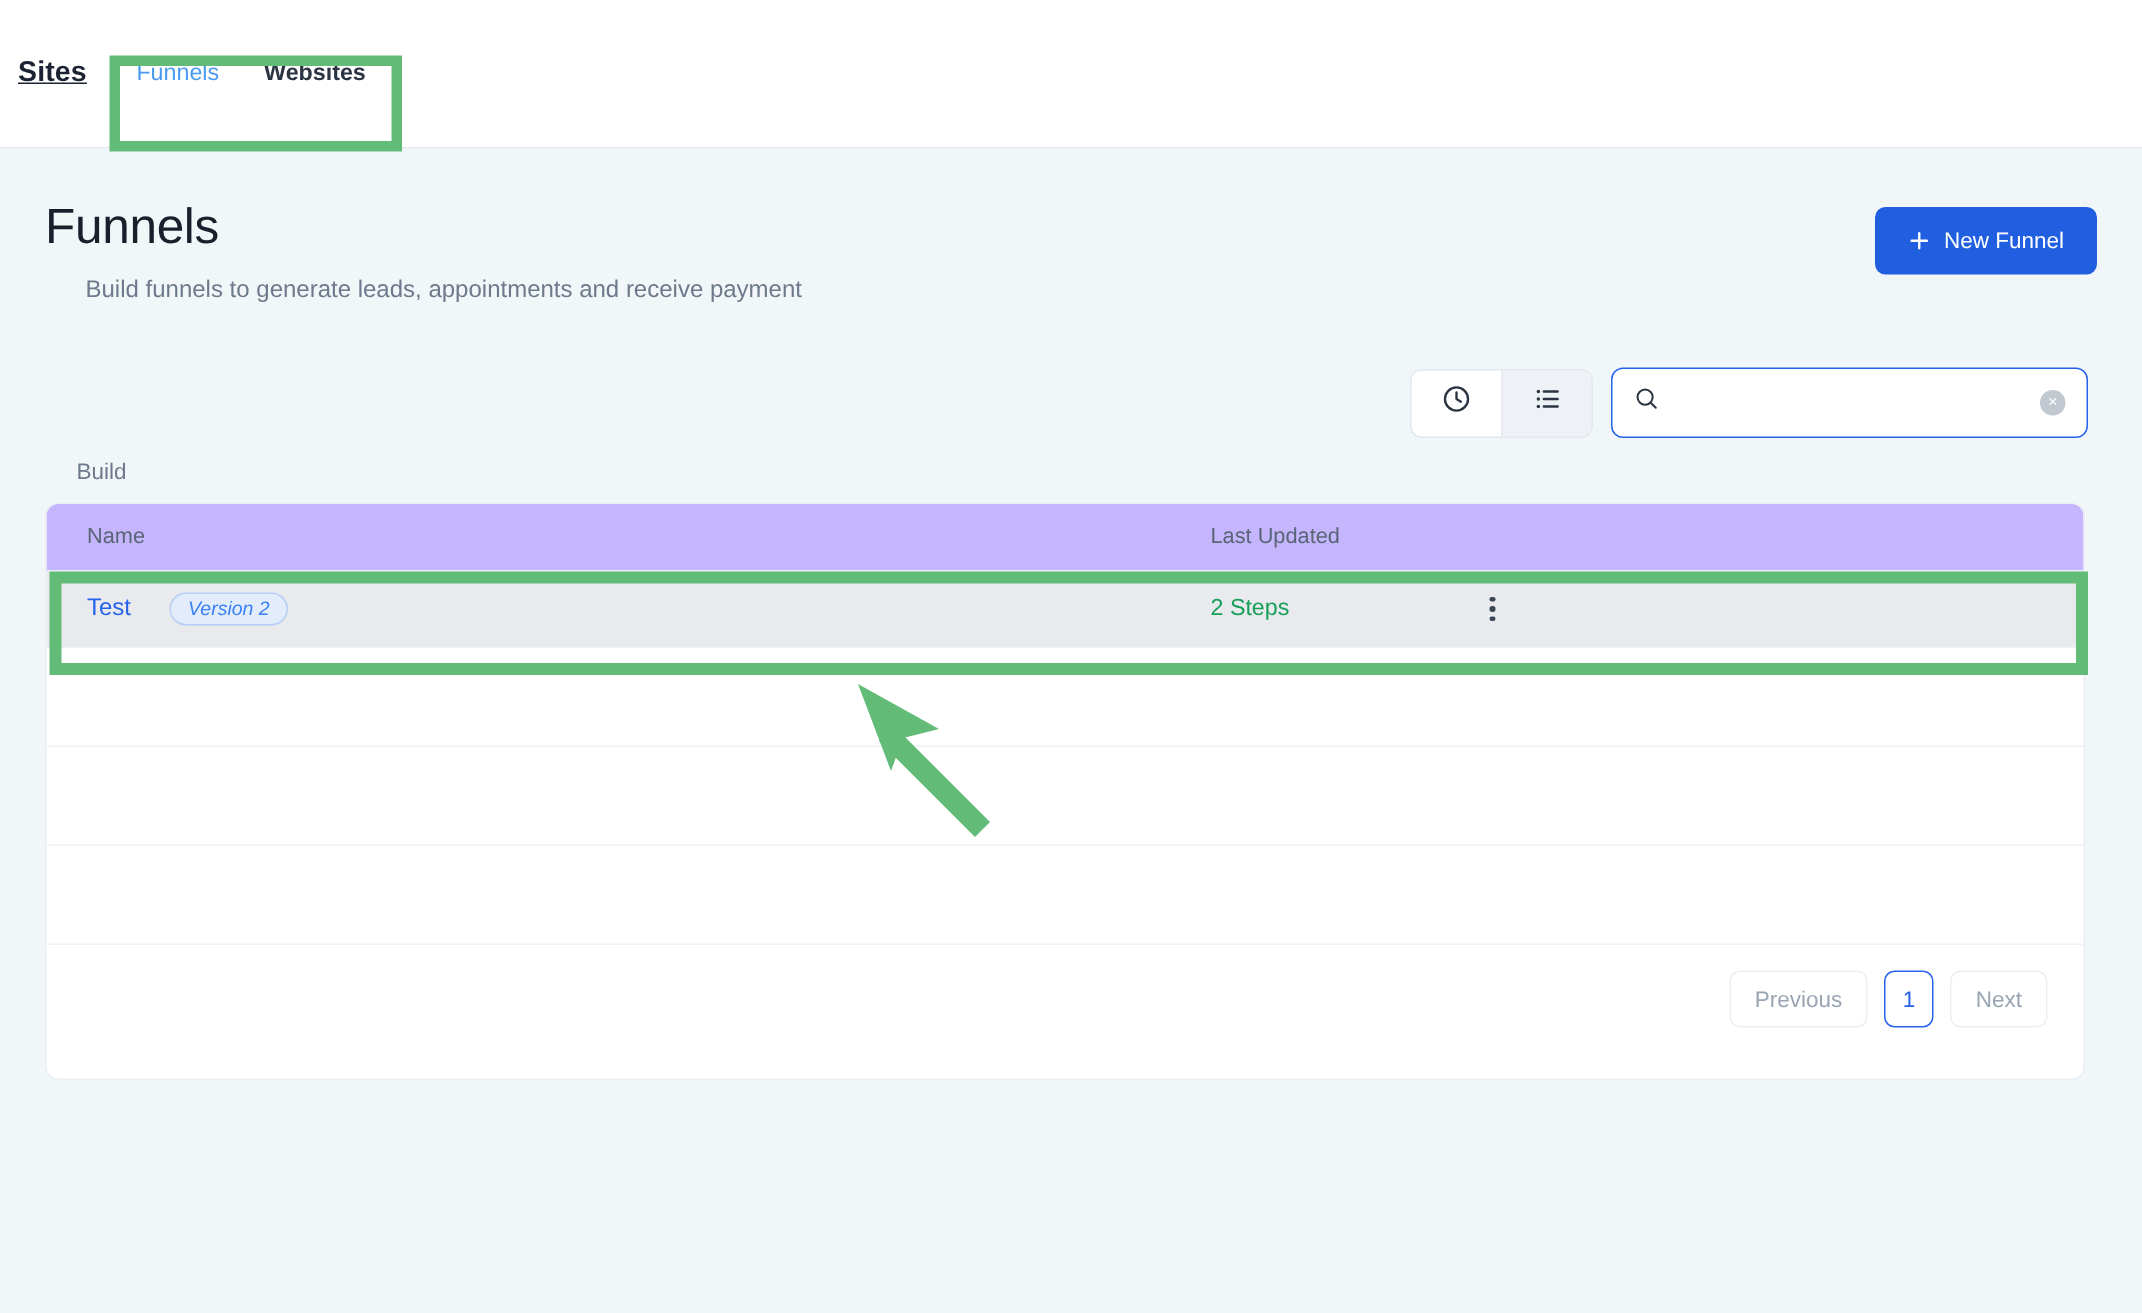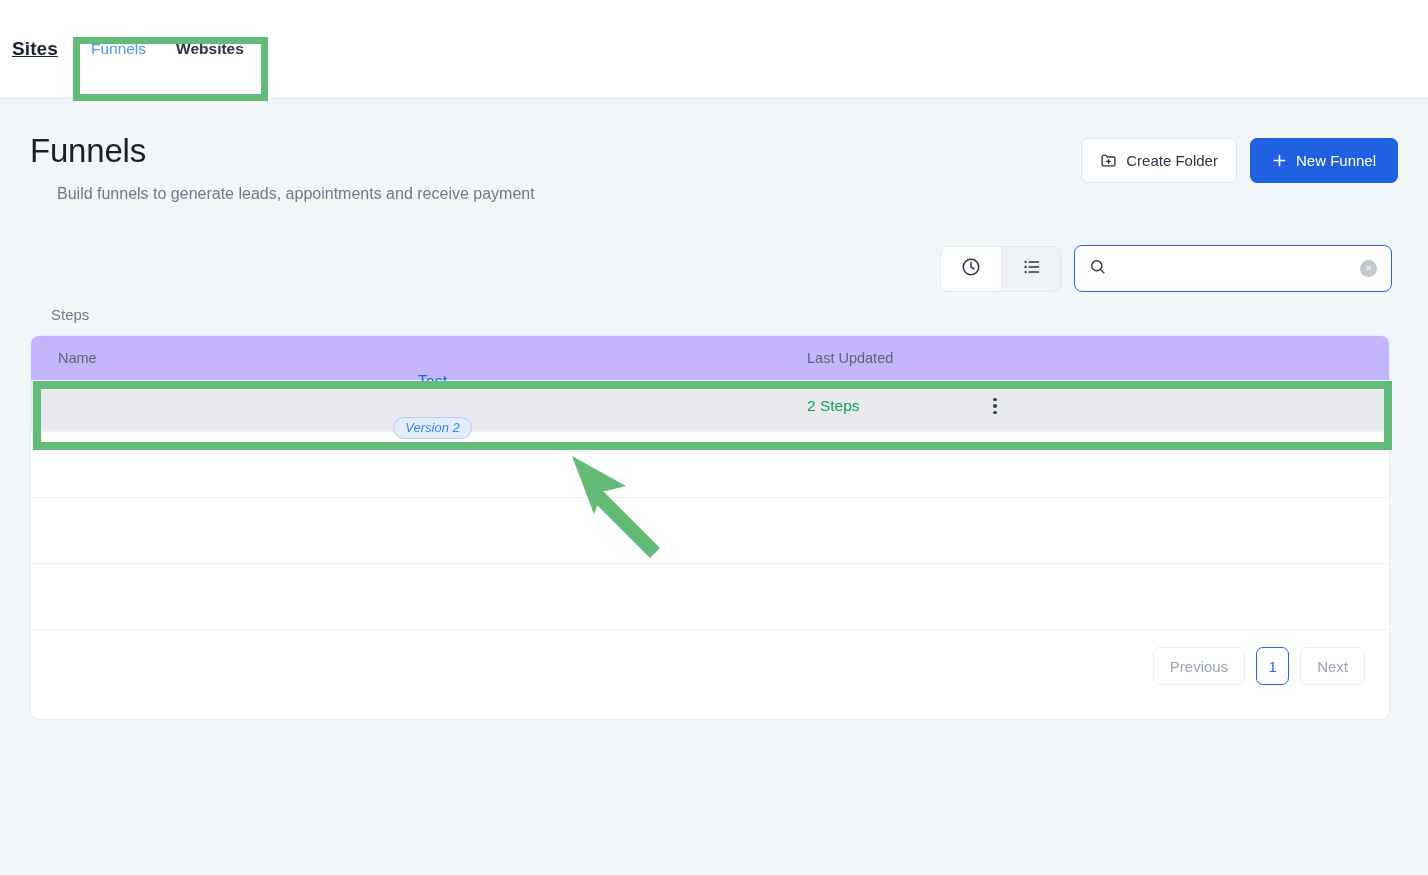--- a/index.html
+++ b/index.html
@@ -210,21 +210,21 @@
   .row {
     display: flex;
     align-items: center;
     height: 66px;
     border-bottom: 1px solid #eef2f6;
   }
   .row.data-row {
     height: 51px;
     background: #e8eaed;
   }
-  .row-name { display: flex; align-items: center; gap: 26px; flex-direction: column; }
+  .row-name { display: flex; align-items: center; gap: 26px; }
   .funnel-link {
     font-size: 16px;
     color: #2563eb;
     cursor: pointer;
   }
   .badge {
     font-size: 13px;
     color: #3b82f6;
     background: #e3ecfb;
     border: 1px solid #b6cdf5;
@@ -310,29 +310,20 @@
   </div>
 </div>
 <div class="hl-tabs"></div>
 
 <div class="page-head">
   <div>
     <h1 class="page-title">Funnels</h1>
     <div class="page-sub">Build funnels to generate leads, appointments and receive payment</div>
   </div>
   <div class="head-actions">
-    <div class="btn btn-secondary">
-      <span>
-        <svg width="17" height="17" viewBox="0 0 20 20" fill="none" stroke="#2b3442" stroke-width="1.6" stroke-linecap="round" stroke-linejoin="round">
-          <path d="M2.5 5.2a1.2 1.2 0 0 1 1.2-1.2h3.3l1.6 1.9h7.7a1.2 1.2 0 0 1 1.2 1.2v8.1a1.2 1.2 0 0 1-1.2 1.2H3.7a1.2 1.2 0 0 1-1.2-1.2z"></path>
-          <path d="M10 9v4.2M7.9 11.1h4.2"></path>
-        </svg>
-      </span>
-      <span>Create Folder</span>
-    </div>
     <div class="btn btn-primary">
       <span>
         <svg width="15" height="15" viewBox="0 0 16 16" fill="none" stroke="#ffffff" stroke-width="1.7" stroke-linecap="round">
           <path d="M8 2.6v10.8M2.6 8h10.8"></path>
         </svg>
       </span>
       <span>New Funnel</span>
     </div>
   </div>
 </div>
@@ -364,21 +355,21 @@
       <svg width="18" height="18" viewBox="0 0 20 20" fill="none" stroke="#2b3442" stroke-width="1.5" stroke-linecap="round">
         <circle cx="8.6" cy="8.6" r="5.6"></circle>
         <path d="M12.9 12.9l3.6 3.6"></path>
       </svg>
     </span>
     <input class="search-input" type="text" value="" placeholder="" style="">
     <div class="clear-btn">×</div>
   </div>
 </div>
 
-<div class="breadcrumb">Steps</div>
+<div class="breadcrumb">Build</div>
 
 <div class="card">
   <div class="thead">
     <div class="th col-name">Name</div>
     <div class="th col-updated">Last Updated</div>
     <div class="th col-steps"></div>
     <div class="th col-menu"></div>
   </div>
 
   <div class="row data-row">

